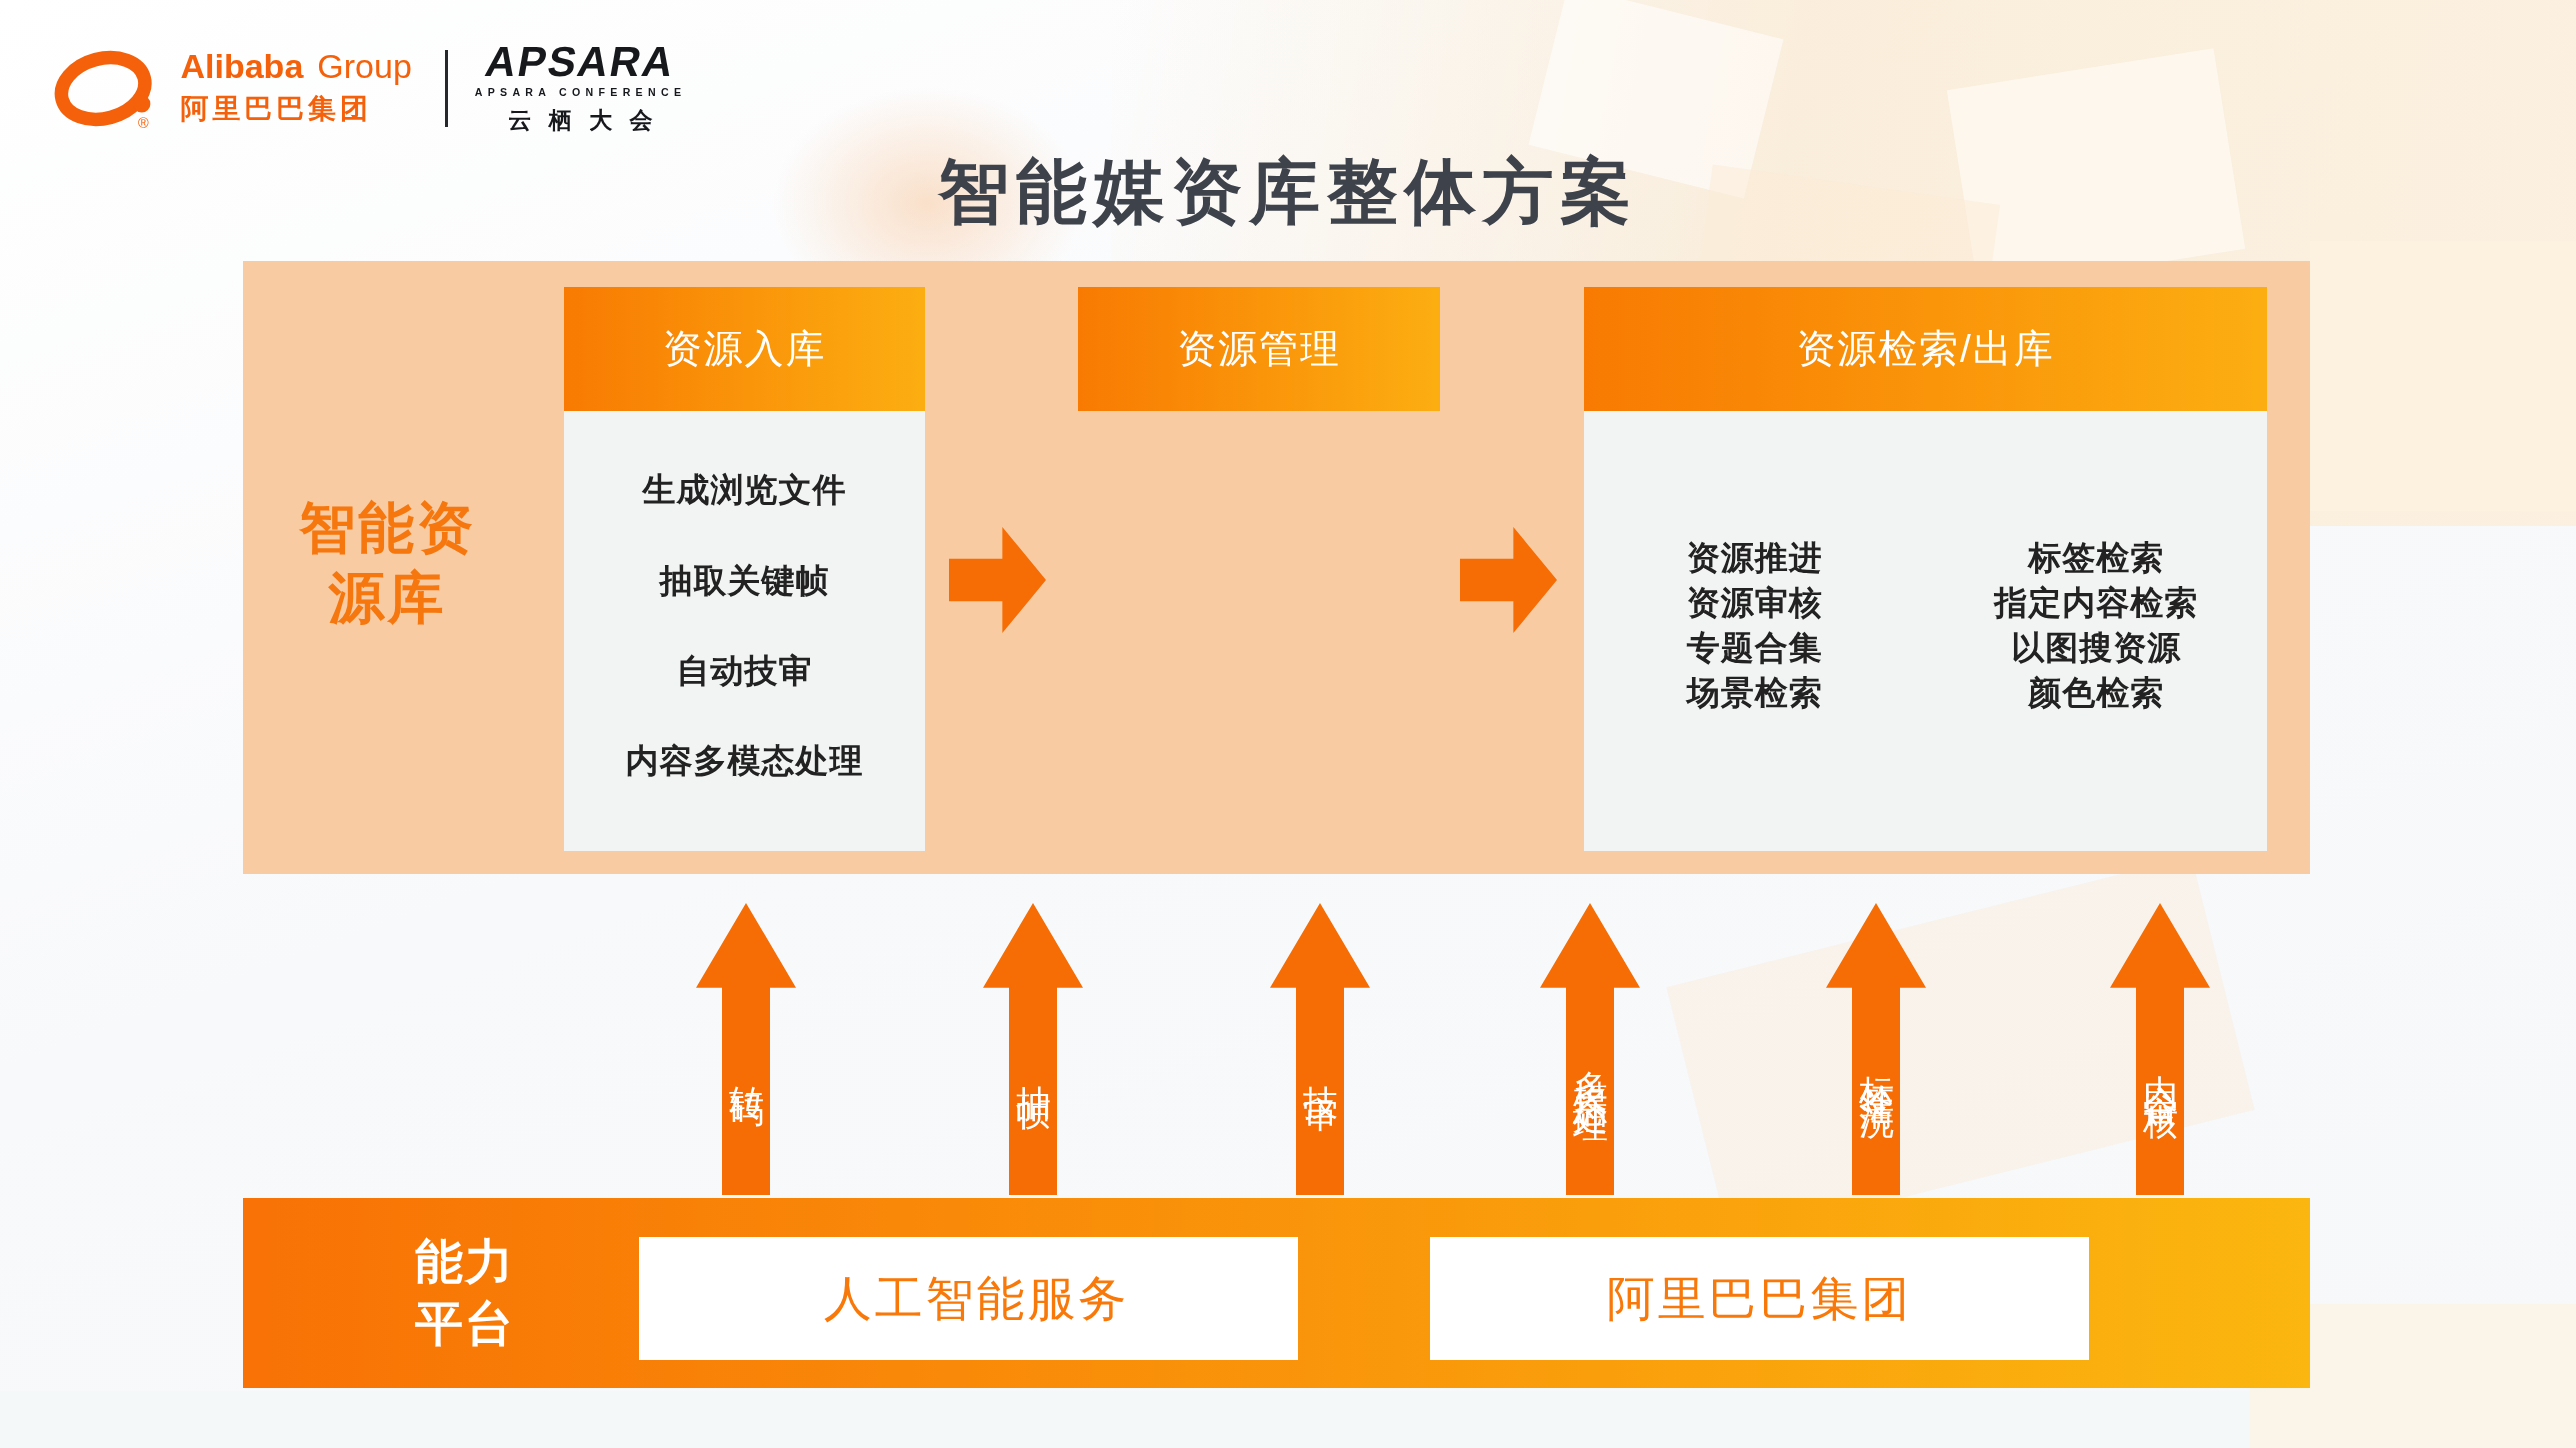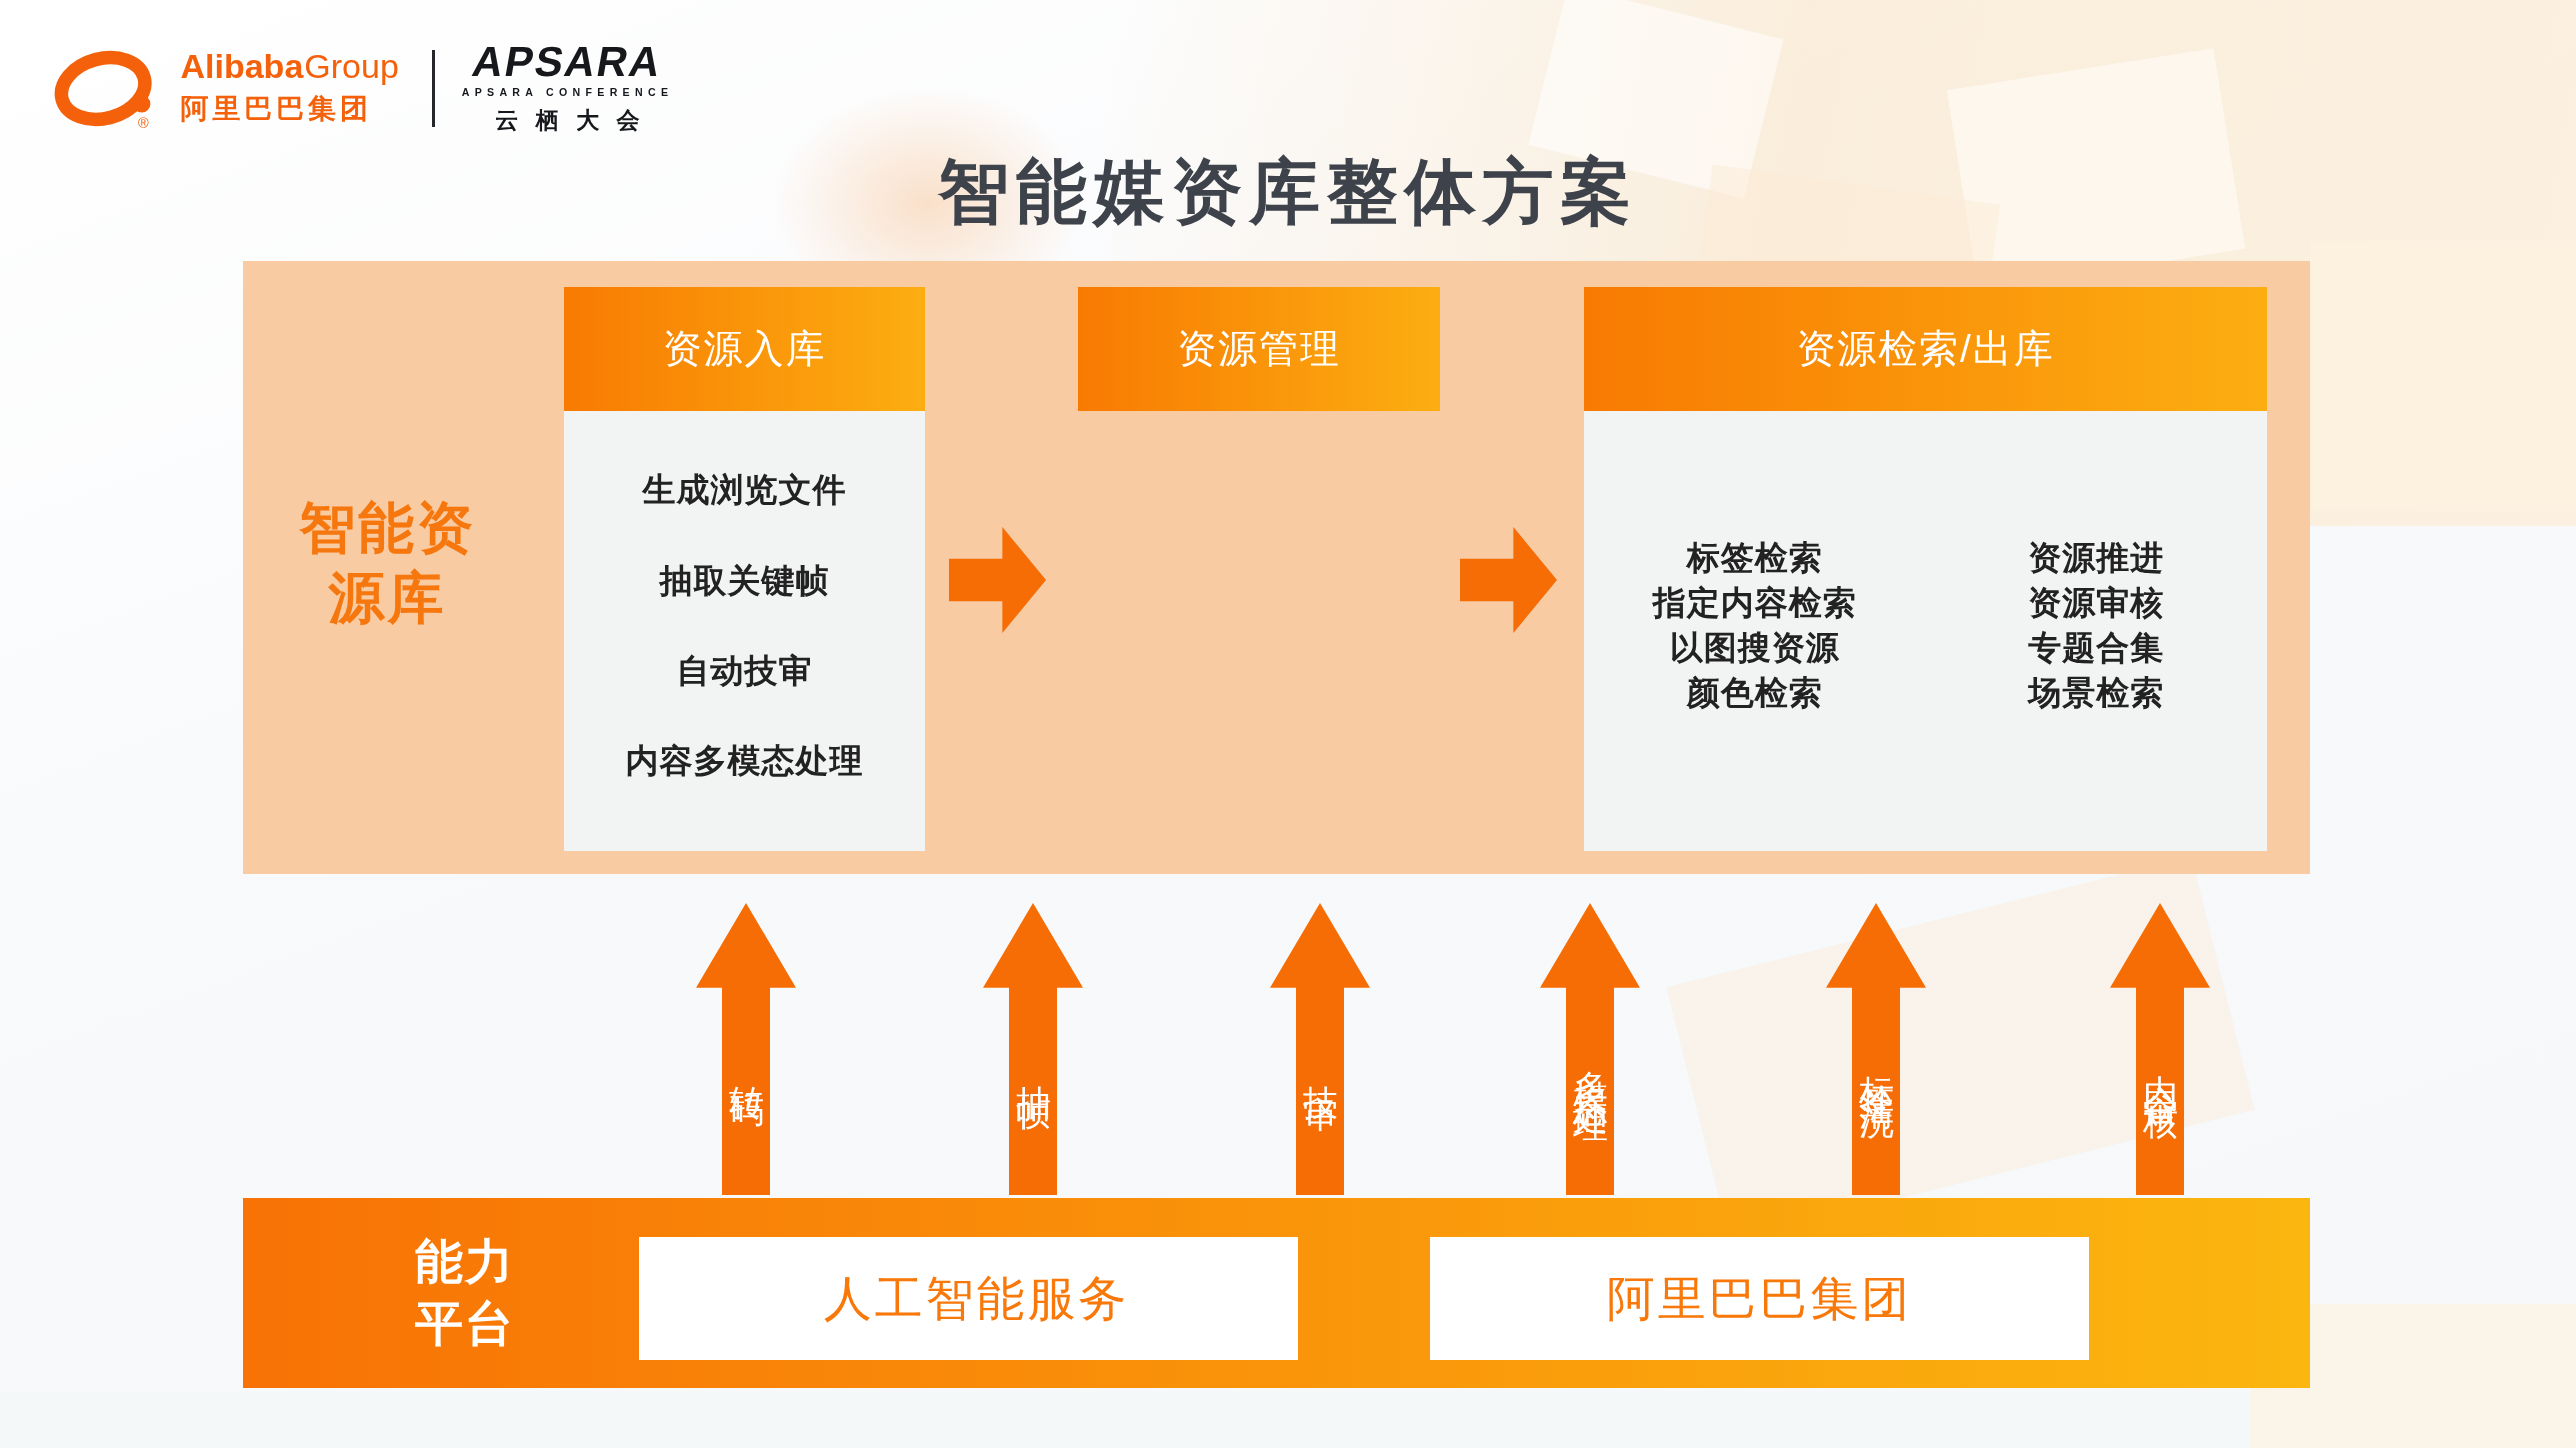--- a/index.html
+++ b/index.html
@@ -26,21 +26,21 @@
   .bg-bottom { left:0; bottom:0; width:100%; height:58px; background:rgba(244,247,249,0.8); }
   .bg-bottom-right { left:2250px; top:1304px; width:326px; height:145px; background:rgba(252,243,229,0.85); }
 
   
   .brand { position:absolute; left:53px; top:41px; display:flex; align-items:center; }
   .ali-logo-wrap { position:relative; width:114px; height:89px; }
   .ali-reg { position:absolute; left:85px; top:71px; font-size:14.5px; color:#F4610A; }
   .ali-text { margin-left:13.5px; }
   .ali-line1 { font-size:34px; color:#F4610A; line-height:1.05; }
   .ali-line1 .b { font-weight:700; }
-  .ali-line1 .l { font-weight:400; margin-left:1px; }
+  .ali-line1 .l { font-weight:400; margin-left:14px; }
   .ali-line2 { font-size:28px; color:#F4610A; font-weight:700; letter-spacing:3.9px; margin-top:5.8px; }
   .brand-divider { width:2.9px; height:77px; background:#25272b; margin:0 27px 0 33px; }
   .apsara { display:flex; flex-direction:column; align-items:center; }
   .apsara-title { font-size:42px; font-weight:900; color:#16181C; transform:skewX(-10deg); letter-spacing:1.9px; line-height:1; }
   .apsara-sub { font-size:10.6px; font-weight:600; letter-spacing:5.3px; color:#16181C; margin-top:2.9px; }
   .apsara-cn { font-size:23px; font-weight:600; letter-spacing:17.4px; color:#16181C; margin-top:6.8px; margin-right:-17.4px; white-space:nowrap; }
 
   
   .page-title { position:absolute; left:0; top:145px; width:100%; text-align:center;
     font-size:71px; font-weight:600; color:#3D424B; letter-spacing:6.8px; }
@@ -147,31 +147,31 @@
     <div class="box box2">
       <div class="box-header">资源管理</div>
     </div>
 
     <div class="flow-arrow a2"></div>
 
     <div class="box box3">
       <div class="box-header">资源检索/出库</div>
       <div class="box-body">
         <div class="col">
+          <div class="box-item">资源推进</div>
+          <div class="box-item">资源审核</div>
+          <div class="box-item">专题合集</div>
+          <div class="box-item">场景检索</div>
+        </div>
+        <div class="col">
           <div class="box-item">标签检索</div>
           <div class="box-item">指定内容检索</div>
           <div class="box-item">以图搜资源</div>
           <div class="box-item">颜色检索</div>
         </div>
-        <div class="col">
-          <div class="box-item">资源推进</div>
-          <div class="box-item">资源审核</div>
-          <div class="box-item">专题合集</div>
-          <div class="box-item">场景检索</div>
-        </div>
       </div>
     </div>
   </div>
 
   <div class="up-arrow" style="left:696px">
     <span class="v-label">转码</span>
   </div>
   <div class="up-arrow" style="left:983px">
     <span class="v-label">抽帧</span>
   </div>

